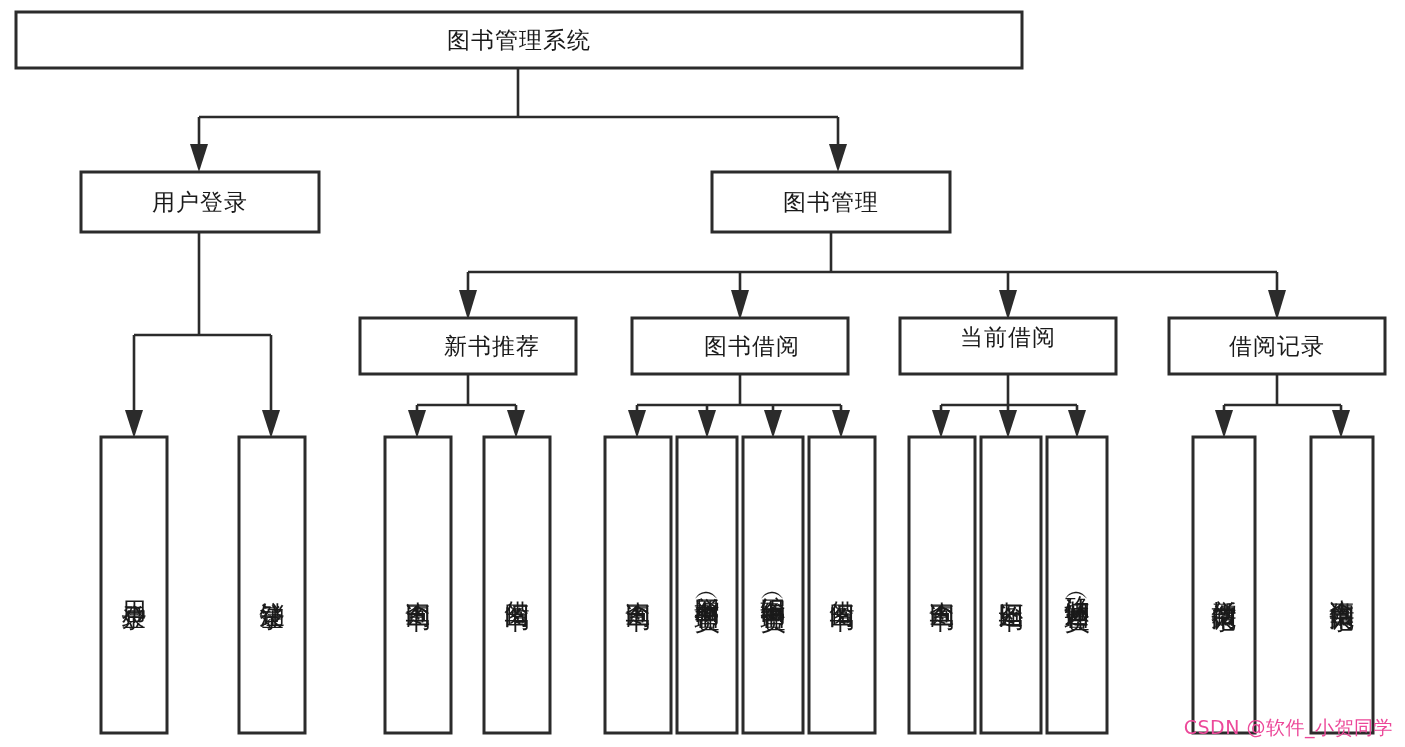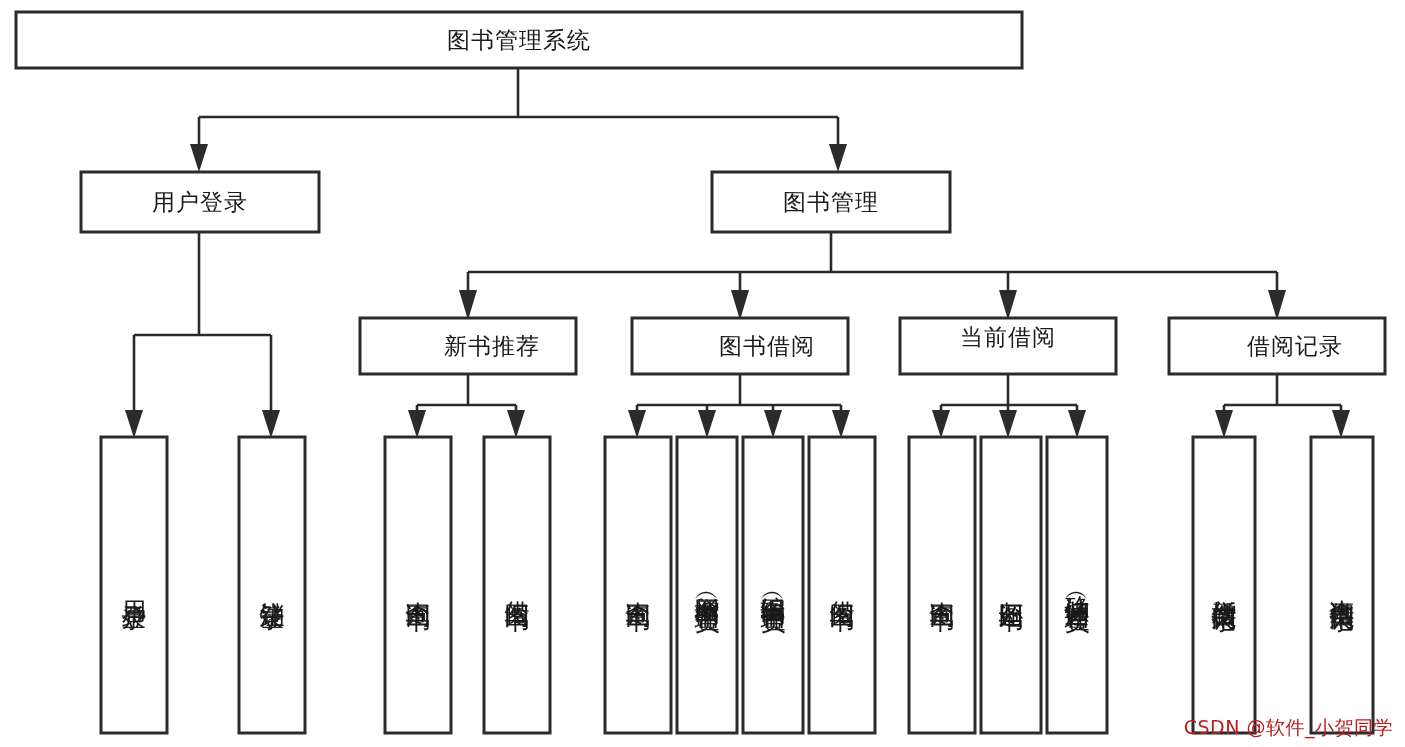--- a/index.html
+++ b/index.html
@@ -72,21 +72,21 @@
     color: #1a1a1a;
     white-space: nowrap;
     letter-spacing: 1px;
   }
   #watermark {
     position: absolute;
     right: 12px;
     bottom: 6px;
     font-family: "DejaVu Sans", "Liberation Sans", sans-serif;
     font-size: 19px;
-    color: #b91c1c;
+    color: #ec4899;
     white-space: nowrap;
     letter-spacing: 0.5px;
   }
 </style>
 </head>
 <body>
 
 <div id="diagram-root">
 
   <svg id="flow-svg" viewBox="0 0 1405 747">
@@ -194,27 +194,27 @@
   <div class="hlabel-wrap" style="left:81px; top:172px; width:238px; height:60px;">
     <span class="hlabel-text">用户登录</span>
   </div>
   <div class="hlabel-wrap" style="left:712px; top:172px; width:238px; height:60px;">
     <span class="hlabel-text">图书管理</span>
   </div>
 
   <div class="hlabel-wrap" style="left:360px; top:318px; width:216px; height:56px;margin-left:24px;">
     <span class="hlabel-text">新书推荐</span>
   </div>
-  <div class="hlabel-wrap" style="left:659px; top:318px; width:216px; height:56px;">
+  <div class="hlabel-wrap" style="left:644px; top:318px; width:216px; height:56px;">
     <span class="hlabel-text">图书借阅</span>
   </div>
   <div class="hlabel-wrap" style="left:900px; top:318px; width:216px; height:38px;">
     <span class="hlabel-text">当前借阅</span>
   </div>
-  <div class="hlabel-wrap" style="left:1169px; top:318px; width:216px; height:56px;margin-left:18px;">
+  <div class="hlabel-wrap" style="left:1169px; top:318px; width:216px; height:56px;">
     <span class="hlabel-text">借阅记录</span>
   </div>
 
   <div class="vlabel-wrap" style="left:101px; top:437px; width:66px; height:296px;">
     <span class="vlabel-text">用户登录</span>
   </div>
   <div class="vlabel-wrap" style="left:239px; top:437px; width:66px; height:296px;">
     <span class="vlabel-text">注销登录</span>
   </div>
 

